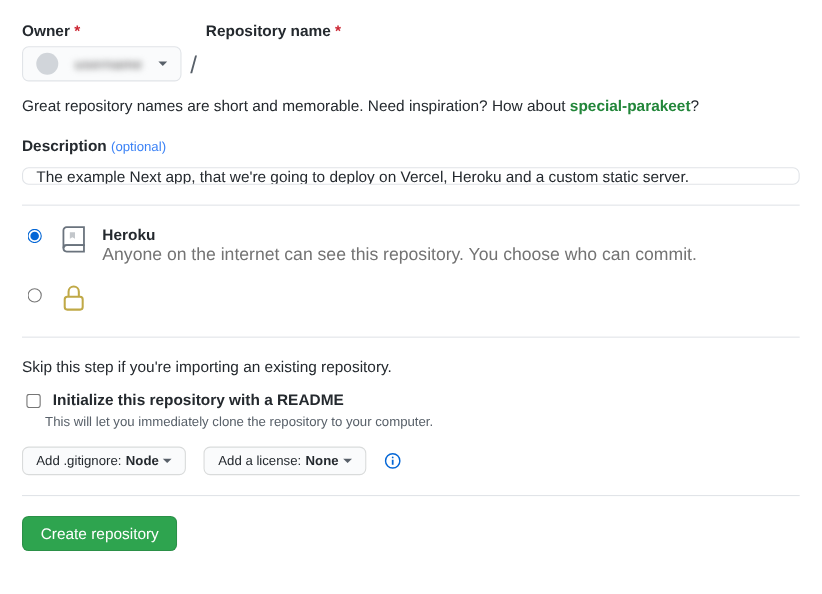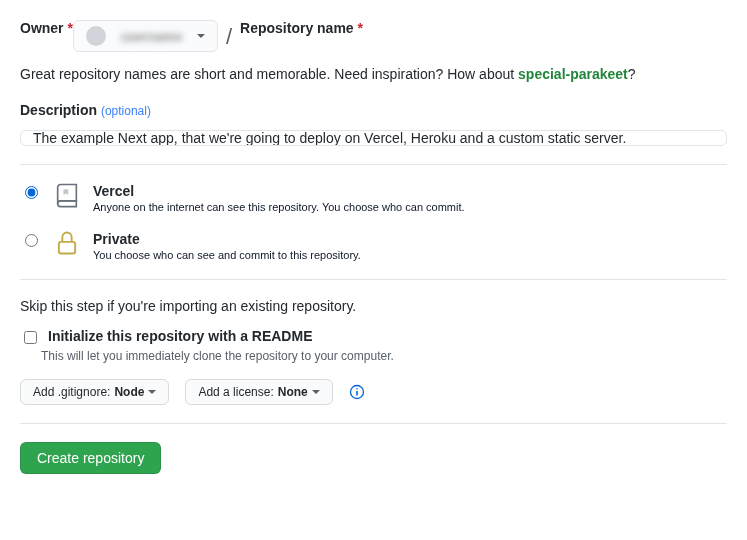--- a/index.html
+++ b/index.html
@@ -6,21 +6,21 @@
     font-family: -apple-system, BlinkMacSystemFont, "Segoe UI", Helvetica, Arial, sans-serif;
     color: #24292e;
     margin: 0;
     padding: 20px;
     width: 747px;
     box-sizing: border-box;
     background: #fff;
     font-size: 14px;
   }
   .row { display: flex; }
-  .field-group { display: flex; flex-direction: row; }
+  .field-group { display: flex; flex-direction: column; }
   .label {
     font-weight: 600;
     font-size: 14px;
     margin-bottom: 6px;
   }
   .required { color: #cb2431; }
   .owner-btn {
     display: flex;
     align-items: center;
     gap: 6px;
@@ -105,21 +105,21 @@
   }
   .vis-option {
     display: flex;
     align-items: flex-start;
     gap: 12px;
     margin-bottom: 18px;
   }
   .radio { margin-top: 3px; accent-color: #0366d6; }
   .vis-icon { color: #6a737d; flex-shrink: 0; margin-top: -2px; }
   .vis-title { font-weight: 600; font-size: 14px; }
-  .vis-sub { color: #0f172a; font-size: 11px; margin-top: 2px; }
+  .vis-sub { color: #737373; font-size: 16px; margin-top: 2px; }
   .skip-text { font-size: 14px; margin-bottom: 14px; margin-top: 4px; }
   .cb-row { display: flex; align-items: flex-start; gap: 8px; }
   .cb { margin-top: 3px; }
   .cb-title { font-weight: 600; font-size: 14px; text-align: center; }
   .cb-sub { color: #586069; font-size: 12px; margin-top: 2px; margin-left: 21px; }
   .select-row { display: flex; gap: 16px; align-items: center; margin-top: 16px; }
   .select-btn {
     border: 1px solid #d9dbdb;
     background: #fafbfc;
     border-radius: 6px;
@@ -187,37 +187,33 @@
 <div class="vis-option">
   <input type="radio" name="vis" class="radio" checked="" style="">
   <span class="vis-icon">
     <svg width="28" height="28" viewBox="0 0 24 24" fill="none" stroke="currentColor" stroke-width="1.4">
         <path d="M4 19.5A2.5 2.5 0 016.5 17H20V3H6.5A2.5 2.5 0 004 5.5v14z"></path>
         <path d="M4 19.5A2.5 2.5 0 006.5 22H20v-5H6.5A2.5 2.5 0 004 19.5z"></path>
         <path d="M9 7v5l2-1.2L13 12V7" fill="currentColor" stroke="none" opacity="0.4"></path>
       </svg>
   </span>
   <div>
-    <div class="vis-title">Vercel</div>
+    <div class="vis-title">Heroku</div>
     <div class="vis-sub">Anyone on the internet can see this repository. You choose who can commit.</div>
   </div>
 </div>
 
 <div class="vis-option">
   <input type="radio" name="vis" class="radio" style="">
   <span class="vis-icon" style="color:#c0a947">
     <svg width="28" height="28" viewBox="0 0 24 24" fill="none" stroke="currentColor" stroke-width="1.6">
         <rect x="5" y="11" width="14" height="10" rx="2"></rect>
         <path d="M8 11V7a4 4 0 018 0v4"></path>
       </svg>
   </span>
-  <div>
-    <div class="vis-title">Private</div>
-    <div class="vis-sub">You choose who can see and commit to this repository.</div>
-  </div>
 </div>
 
 <hr class="sep">
 
 <div class="skip-text">Skip this step if you're importing an existing repository.</div>
 
 <div class="cb-row">
   <input type="checkbox" class="cb" style="">
   <span class="cb-title">Initialize this repository with a README</span>
 </div>

